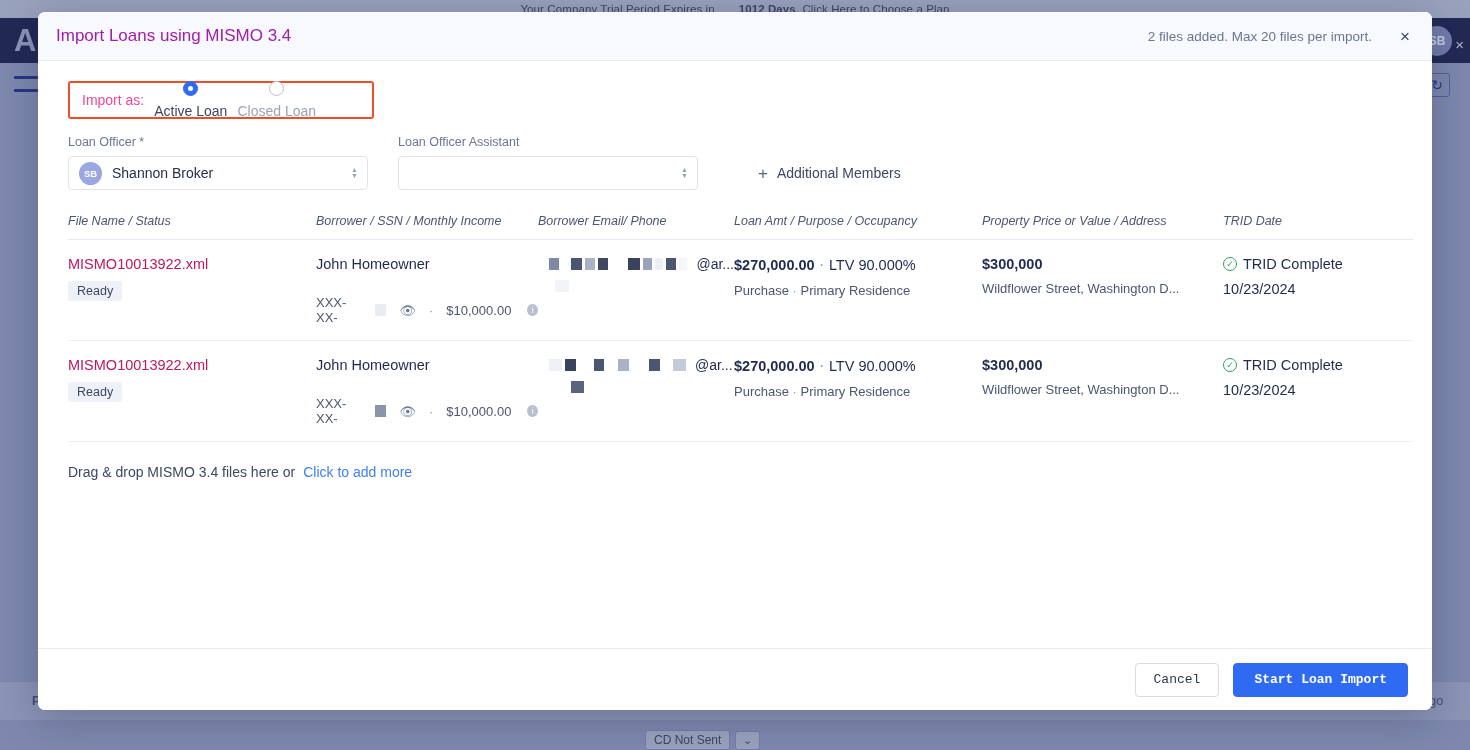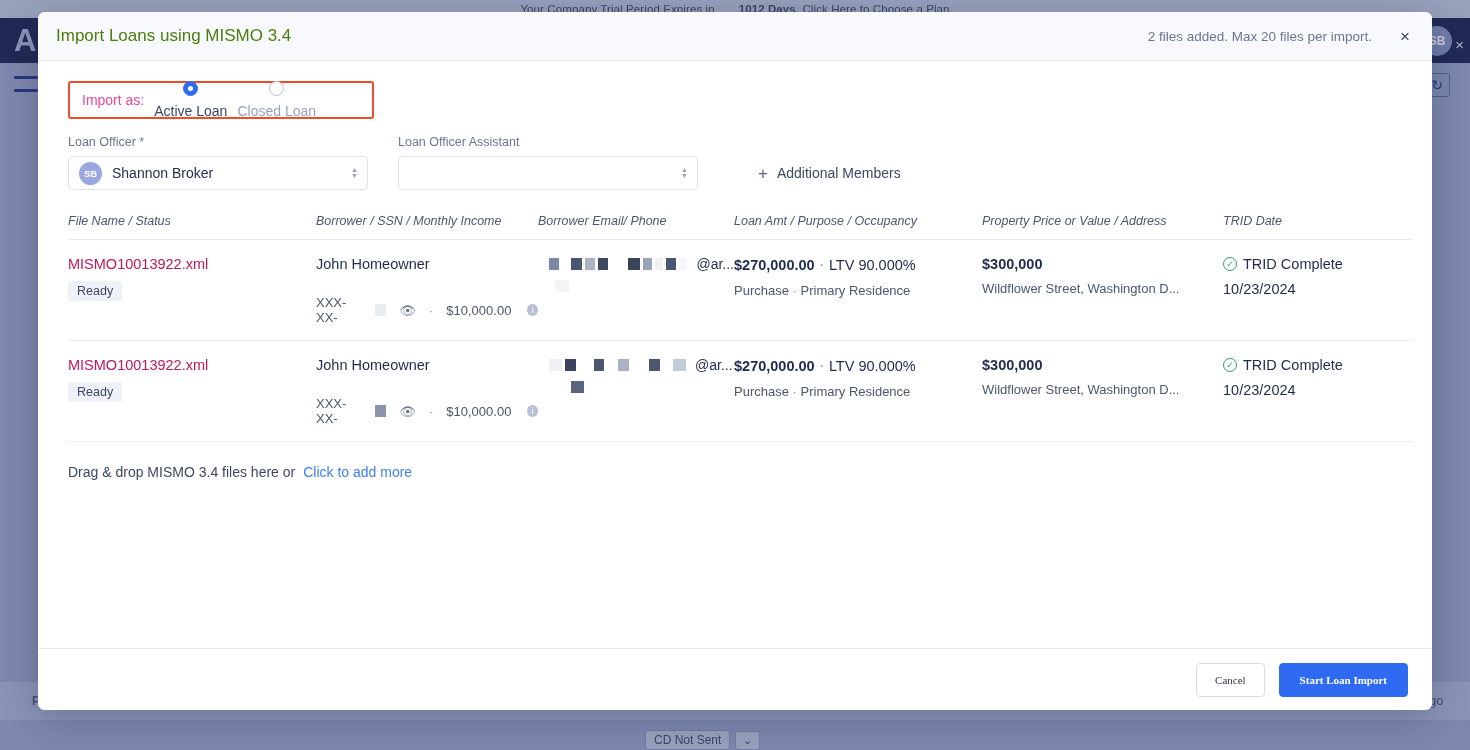--- a/index.html
+++ b/index.html
@@ -114,21 +114,21 @@
     overflow: hidden;
   }
   .modal-header {
     height: 49px; flex: 0 0 49px;
     background: #f8f9fc;
     border-bottom: 1px solid #e7eaf1;
     display: flex; align-items: center; justify-content: space-between;
     padding: 0 16px 0 18px;
   }
   .modal-title {
-    font-size: 17px; color: #4d7c0f; font-weight: 400;
+    font-size: 17px; color: #a21caf; font-weight: 400;
   }
   .header-right { display: flex; align-items: center; gap: 22px; }
   .header-note { font-size: 13.5px; color: #6b7694; }
   .close-btn {
     width: 22px; height: 22px; border: none; background: transparent;
     color: #3a4668; font-size: 17px; line-height: 1; cursor: pointer;
     display: flex; align-items: center; justify-content: center;
   }
 
   .modal-body { flex: 1; display: flex; flex-direction: column; overflow: hidden; }
@@ -254,22 +254,22 @@
   .dropzone a { color: #3f7ff0; text-decoration: none; margin-left: 8px; cursor: pointer; }
 
   .modal-footer {
     flex: 0 0 62px; height: 62px;
     border-top: 1px solid #e7eaf1;
     background: #ffffff;
     display: flex; align-items: center; justify-content: flex-end;
     gap: 14px; padding-right: 24px;
   }
   .btn {
-    font-family: Liberation Serif, serif;
-    font-size: 11px; border-radius: 4px; cursor: pointer;
+    font-family: Liberation Mono, monospace;
+    font-size: 13px; border-radius: 4px; cursor: pointer;
     height: 34px; padding: 0 18px;
   }
   .btn-cancel { background: #fff; border: 1px solid #d7dce6; color: #2b3550; }
   .btn-primary { background: #2f6bf2; border: 1px solid #2f6bf2; color: #fff; font-weight: 700; padding: 0 20px; }
 </style>
 </head>
 <body>
 
 <div id="app-background">
   <div class="bg-white-top"></div>

